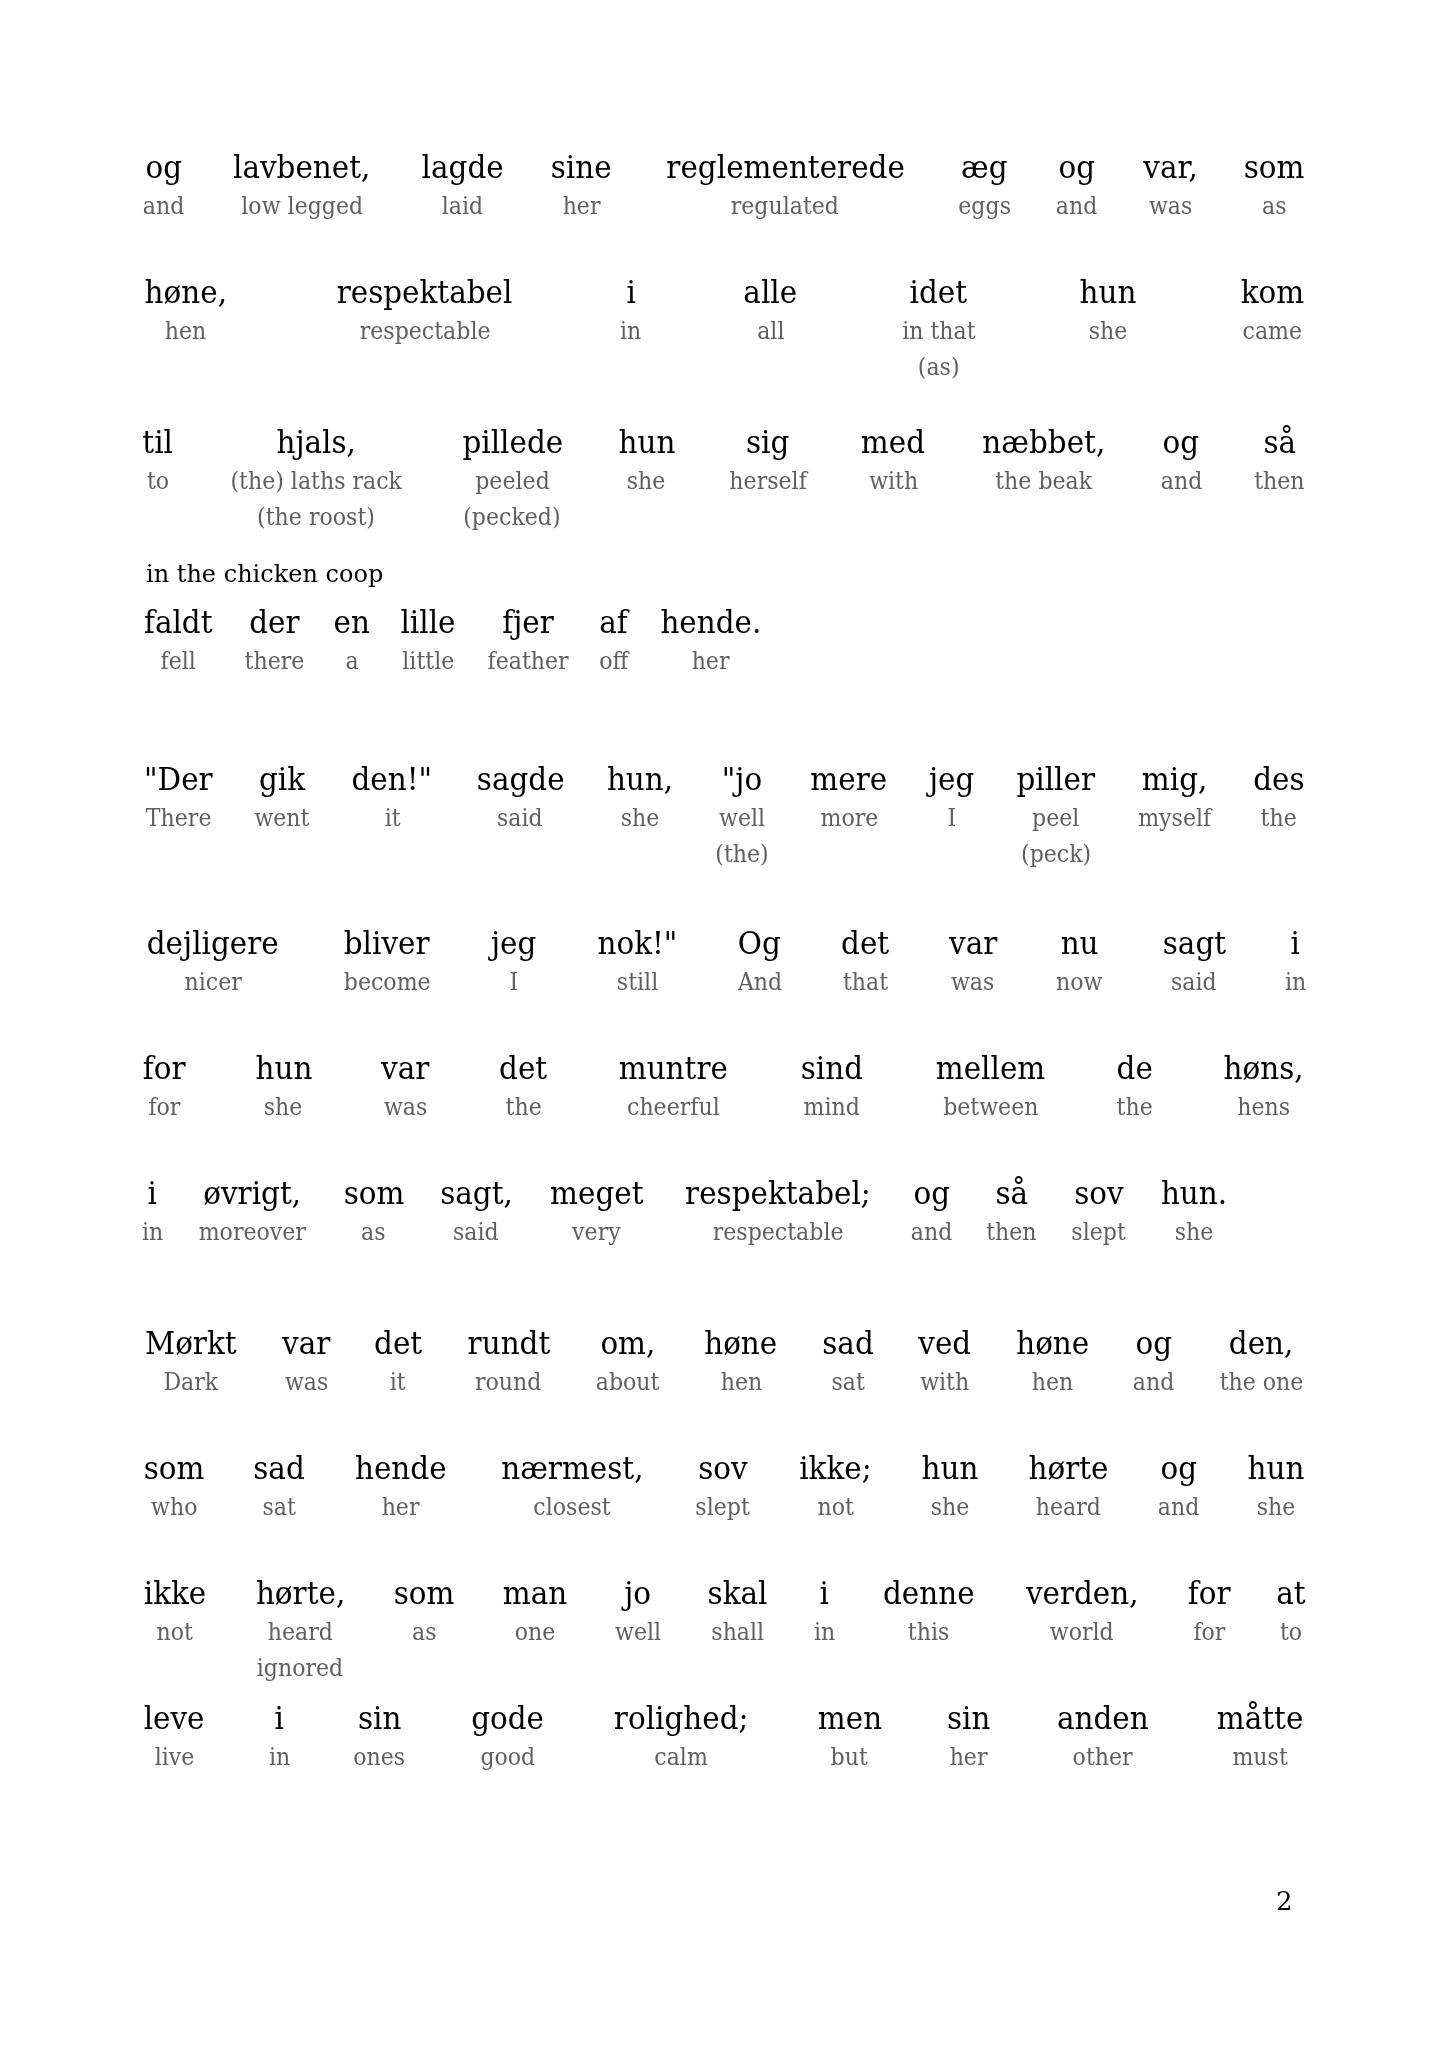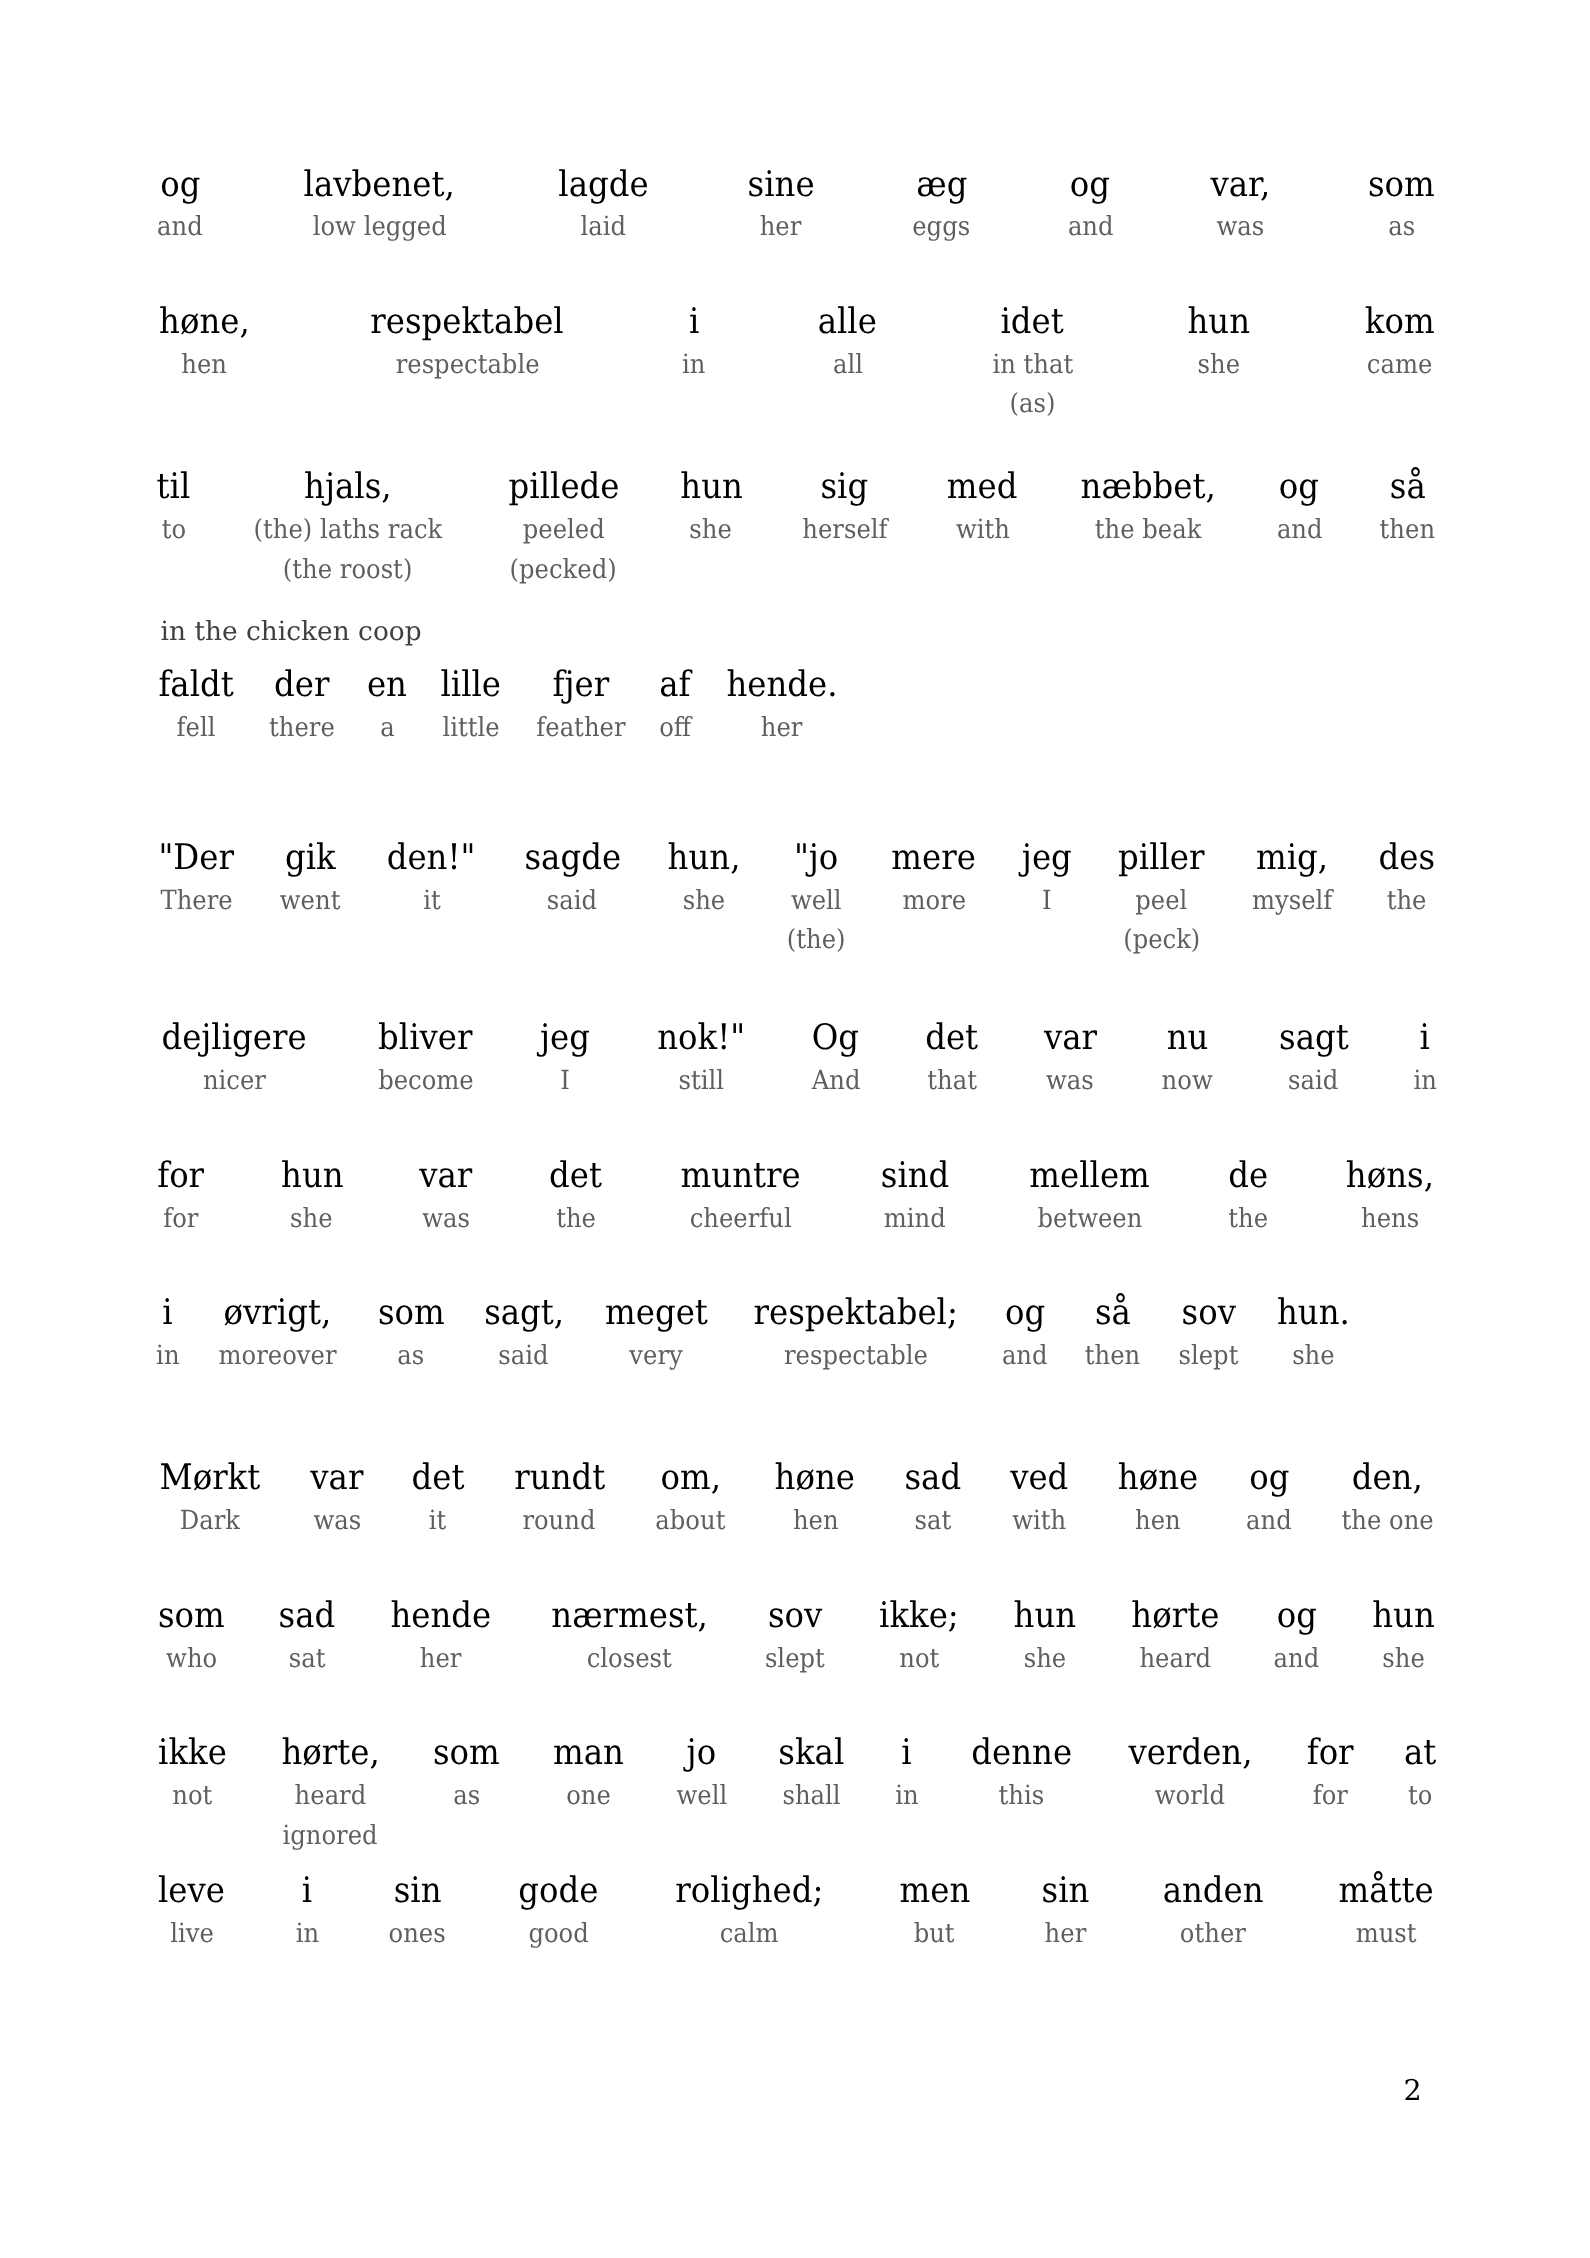--- a/index.html
+++ b/index.html
@@ -6,21 +6,21 @@
     body { width: 1445px; height: 2053px; position: relative; overflow: hidden;
            font-family: "DejaVu Serif", serif; }
     .page { position: absolute; left: 0; top: 0; width: 1445px; height: 1651px; }
     .line { position: absolute; left: 141px; width: 1166px; display: flex;
             justify-content: space-between; align-items: flex-start; }
     .line.ragged { justify-content: flex-start; gap: 0; }
     .unit { display: flex; flex-direction: column; align-items: center; white-space: nowrap; }
     .word { font-size: 32px; line-height: 38px; color: #000000; transform: scaleX(0.92); }
     .gloss { font-size: 24px; line-height: 36px; color: #5f5f5f; margin-top: 2px; transform: scaleX(0.92); }
     .gloss2 { font-size: 24px; line-height: 36px; color: #5f5f5f; transform: scaleX(0.92); }
-    .extra { position: absolute; font-size: 24px; line-height: 36px; color: #404040; white-space: nowrap; }
+    .extra { position: absolute; font-size: 24px; line-height: 36px; color: #000000; white-space: nowrap; }
     .pagenum { position: absolute; left: 1276px; top: 1886px; font-size: 26px; color: #000; }
   </style>
 </head>
 <body>
 
 <div class="page" id="page">
     <div class="line" style="top: 148px;">
       <div class="unit">
         <span class="word">og</span>
         <span class="gloss">and</span>
@@ -31,20 +31,24 @@
       </div>
       <div class="unit">
         <span class="word">lagde</span>
         <span class="gloss">laid</span>
       </div>
       <div class="unit">
         <span class="word">sine</span>
         <span class="gloss">her</span>
       </div>
       <div class="unit">
+        <span class="word">reglementerede</span>
+        <span class="gloss">regulated</span>
+      </div>
+      <div class="unit">
         <span class="word">æg</span>
         <span class="gloss">eggs</span>
       </div>
       <div class="unit">
         <span class="word">og</span>
         <span class="gloss">and</span>
       </div>
       <div class="unit">
         <span class="word">var,</span>
         <span class="gloss">was</span>

